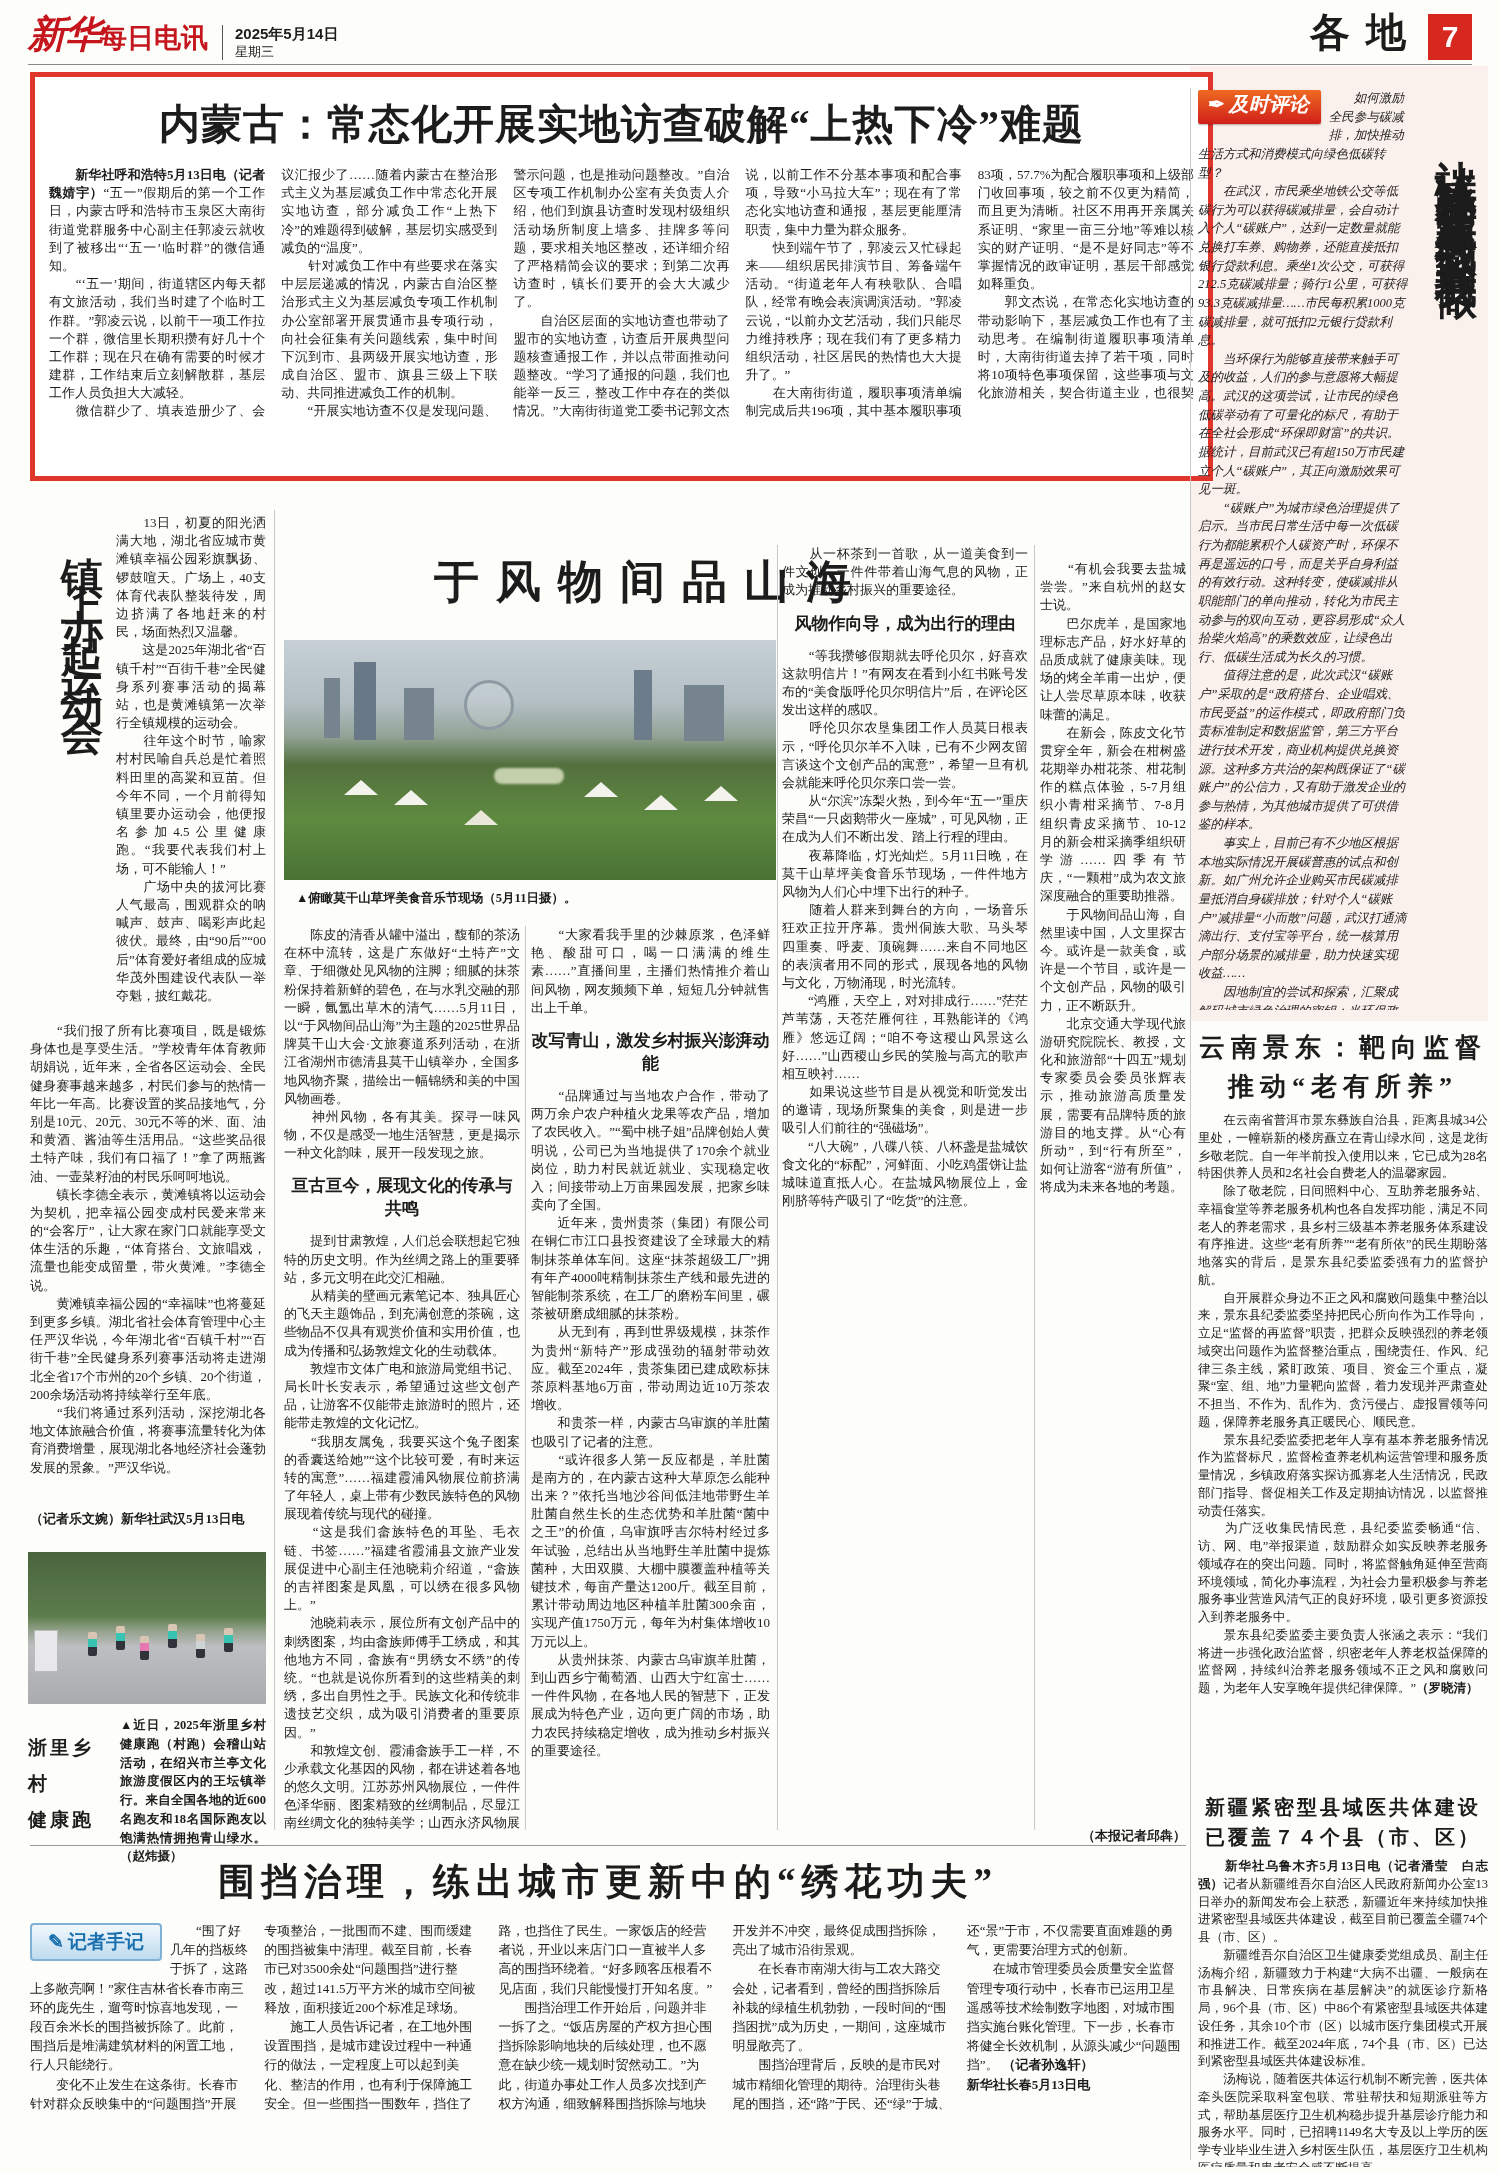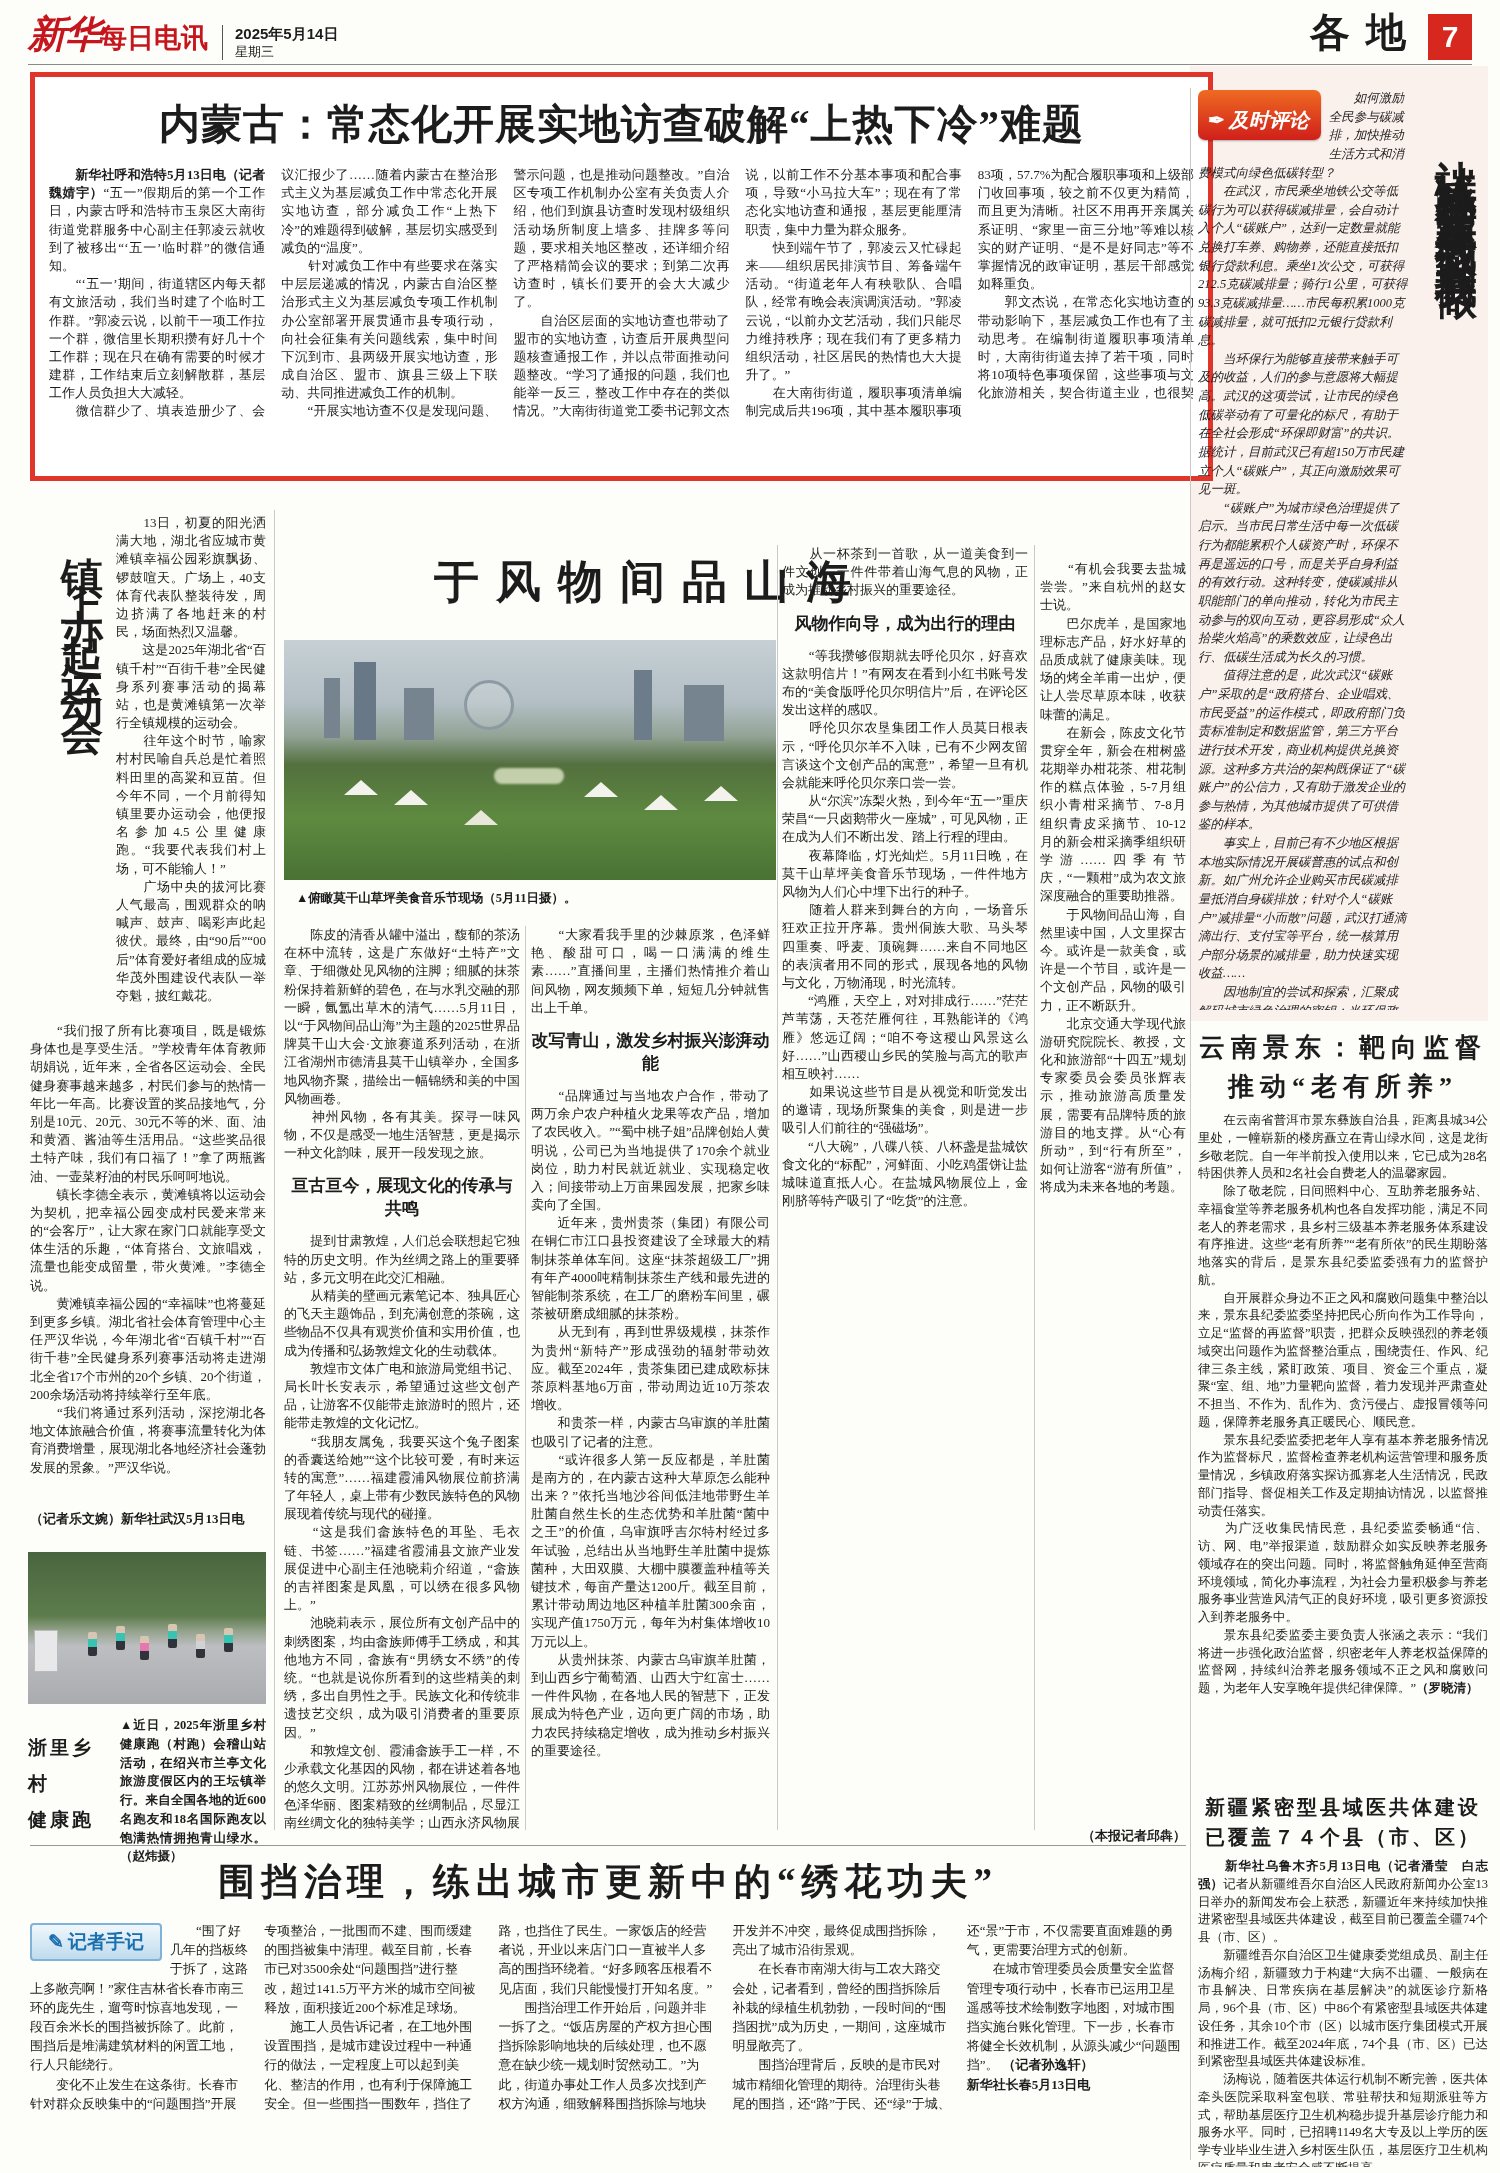--- a/index.html
+++ b/index.html
@@ -24,22 +24,22 @@
   .body-text{font-size:13px;line-height:1.4;text-align:justify;white-space:pre-line;}
   .byline{font-weight:bold;}
   .vline{background:#c9c9c9;width:1px;}
   
   .redbox{left:30px;top:72px;width:1145px;height:399px;border:5px solid #e0352b;background:#fff;padding:0 14px;box-sizing:content-box;}
   .redbox h1{margin:20px 0 14px 0;text-align:center;font-size:41px;font-weight:900;letter-spacing:1px;}
   .redbox .cols{column-count:5;column-gap:16px;height:262px;overflow:hidden;}
   
   .commentary{left:1198px;top:88px;width:212px;height:922px;overflow:hidden;font-style:italic;}
   .commentary .body-text{font-size:12.5px;line-height:1.33;}
-  .badge-red{float:left;background:linear-gradient(180deg,#ef6a22,#d01f1a);color:#fff;border-radius:7px;
-             padding:17px 12px 6px 10px;font-size:20px;font-weight:bold;font-style:italic;margin:2px 8px 6px 0;
+  .badge-red{float:left;background:linear-gradient(180deg,#ef6a22,#d01f1a);color:#fff;border-radius:2px;
+             padding:1px 12px 6px 10px;font-size:20px;font-weight:bold;font-style:italic;margin:2px 8px 6px 0;
              white-space:nowrap;box-shadow:0 1px 2px rgba(0,0,0,.3);}
   .badge-red .pen{font-style:normal;margin-right:4px;}
   .vert-head{left:1416px;top:126px;width:70px;height:890px;writing-mode:vertical-rl;
              font-size:42px;font-weight:900;letter-spacing:7px;line-height:1.45;}
   
   .town-head{left:30px;top:524px;width:80px;height:500px;writing-mode:vertical-rl;
              font-size:42px;font-weight:900;letter-spacing:26px;}
   .town-top{left:116px;top:514px;width:150px;height:500px;overflow:hidden;}
   .town-bottom{left:30px;top:1022px;width:236px;height:476px;overflow:hidden;}
   .town-byline{left:30px;top:1502px;width:236px;font-size:13px;text-align:left;margin-top:8px;}

